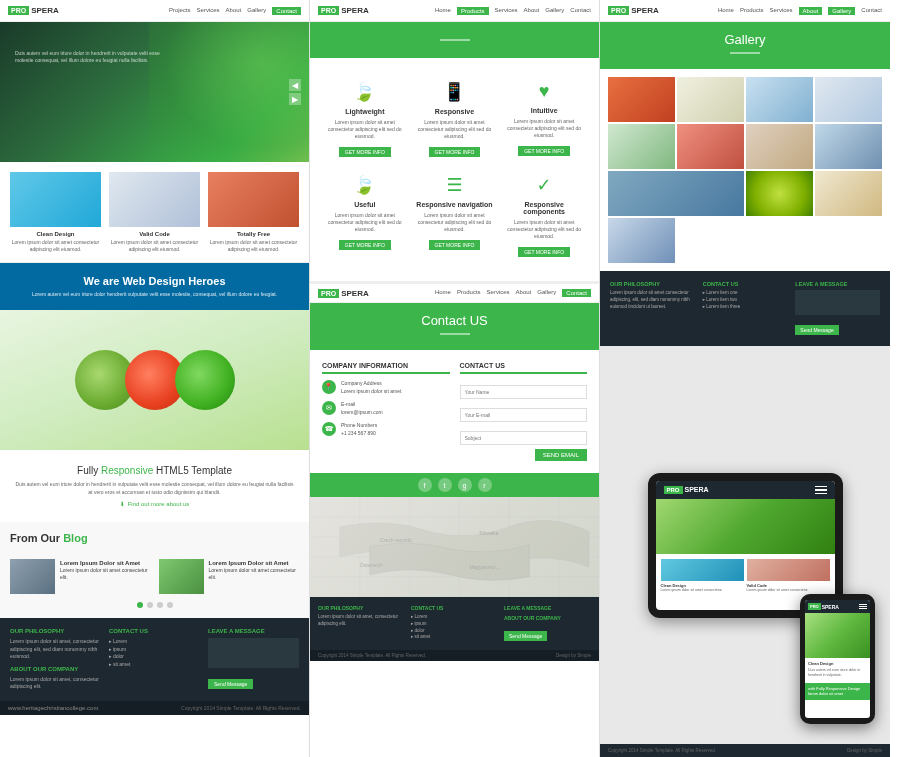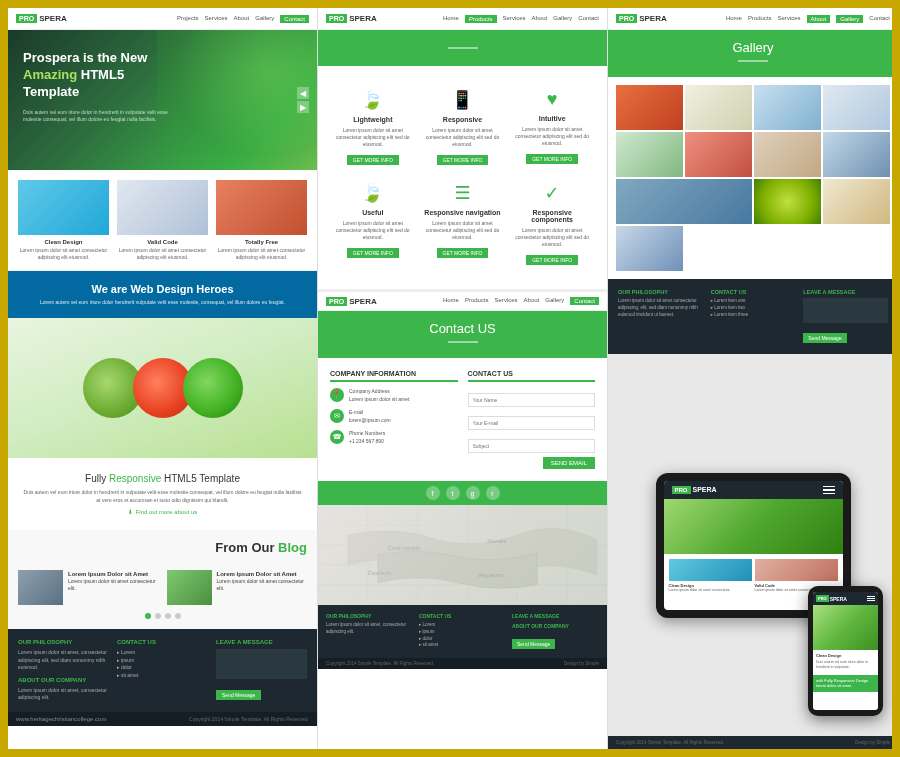--- a/index.html
+++ b/index.html
@@ -8,21 +8,20 @@
       height: 757px;
       overflow: hidden;
       background: #f0f0f0;
       font-family: Arial, sans-serif;
     }
 
     .outer-border {
       width: 900px;
       height: 757px;
       background: #c8a800;
-      padding: 8px;
     }
 
     .inner-container {
       width: 100%;
       height: 100%;
       background: #fff;
       display: grid;
       grid-template-columns: 310px 290px 290px;
       grid-template-rows: 1fr;
       overflow: hidden;
@@ -235,24 +234,24 @@
       justify-content: center;
       gap: 3px;
     }
 
     
     .blog-section {
       padding: 10px;
       background: #f8f8f8;
     }
     .blog-title {
-      font-size: 13px;
+      font-size: 11px;
       color: #333;
       font-weight: bold;
-      text-align: right;
+      text-align: left;
       margin-bottom: 15px;
     }
     .blog-title .blog-highlight { color: #3cb54a; }
     .blog-items {
       display: grid;
       grid-template-columns: 1fr 1fr;
       gap: 8px;
     }
     .blog-item {
       display: flex;
@@ -776,24 +775,20 @@
           <span class="nav-item">Services</span>
           <span class="nav-item">About</span>
           <span class="nav-item">Gallery</span>
           <span class="nav-item active">Contact</span>
         </div>
       </div>
 
       <div class="hero-section">
         <div class="hero-leaf-overlay"></div>
         <div class="hero-content">
-          <div class="hero-title">
-            Prospera is the New<br>
-            <span class="highlight">Amazing</span> HTML5<br>Template
-          </div>
           <div class="hero-subtitle">Duis autem vel eum iriure dolor in hendrerit in vulputate velit esse molestie consequat, vel illum dolore eu feugiat nulla facilisis.</div>
         </div>
         <div class="hero-arrows">
           <div class="arrow-btn">◀</div>
           <div class="arrow-btn">▶</div>
         </div>
       </div>
 
       <div class="features-section">
         <div class="feature-item">

